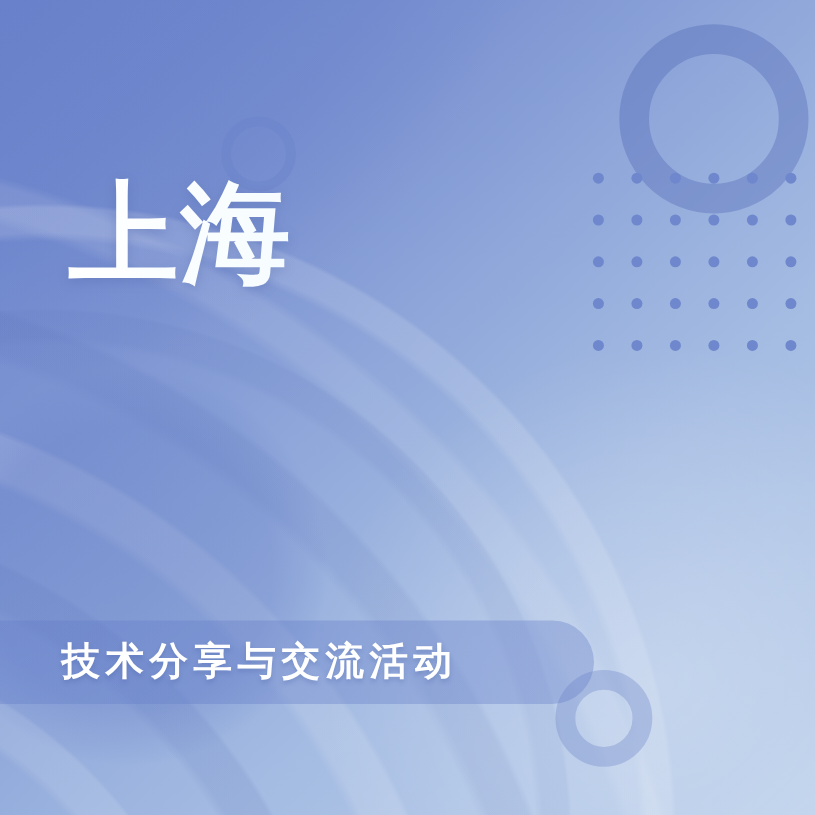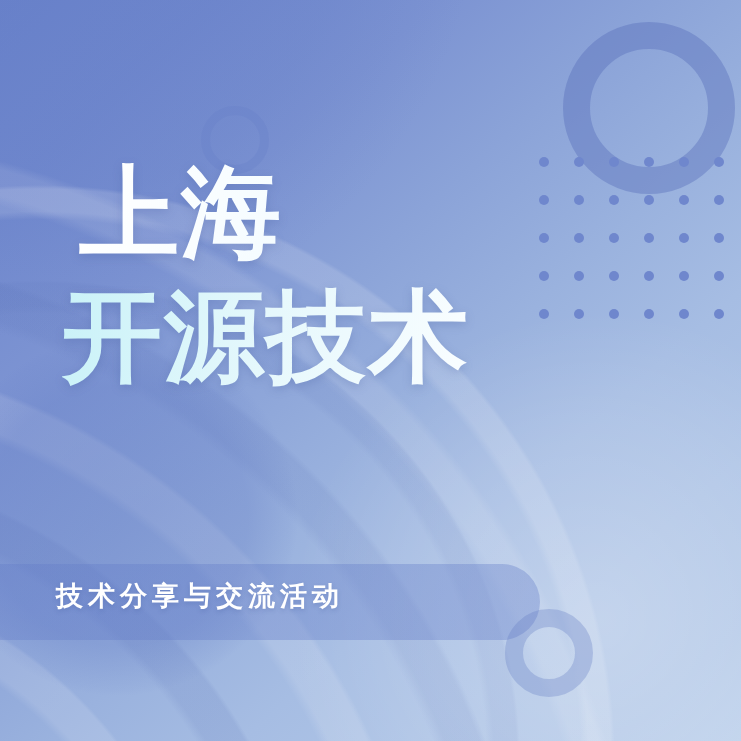--- a/index.html
+++ b/index.html
@@ -218,34 +218,33 @@
     letter-spacing: 2px;
     white-space: nowrap;
     -webkit-background-clip: text;
     background-clip: text;
     color: transparent;
     -webkit-text-fill-color: transparent;
     filter: drop-shadow(0 3px 5px rgba(60,82,150,0.22));
   }
   .title-line-1 {
     background-image: linear-gradient(100deg, #ffffff 0%, #f2fbff 45%, #dff4fb 100%);
-    margin-left: 17px;
   }
   .title-line-2 {
     background-image: linear-gradient(100deg, #c9f2f8 0%, #e6f8fc 34%, #f8fdff 64%, #ffffff 100%);
   }
   .title-line-3 {
     background-image: linear-gradient(100deg, #d3f2f8 0%, #e2f7fb 50%, #eefbfd 100%);
   }
 
   .subtitle {
     position: absolute;
     left: 56px;
     top: 578px;
-    font-size: 27px;
+    font-size: 35px;
     font-weight: 600;
     letter-spacing: 5px;
     color: #ffffff;
     white-space: nowrap;
     text-shadow: 0 2px 4px rgba(60,82,150,0.25);
   }
 </style>
 </head>
 <body>
 
@@ -301,18 +300,17 @@
       <div class="dot" style="left: 105px; top: 152px; width: 10px; height: 10px; background: rgb(111, 135, 205);"></div>
       <div class="dot" style="left: 140px; top: 152px; width: 10px; height: 10px; background: rgb(111, 135, 205);"></div>
       <div class="dot" style="left: 175px; top: 152px; width: 10px; height: 10px; background: rgb(111, 135, 205);"></div>
     </div>
 
   <div class="pill-bar"></div>
   <div class="ring ring-bottom"></div>
 
   <div class="title-block">
     <span class="title-line title-line-1">上海</span>
-    <span class="title-line title-line-2">开源技术</span>
   </div>
 
   <div class="subtitle">技术分享与交流活动</div>
 
 </div>
 
 </body></html>

